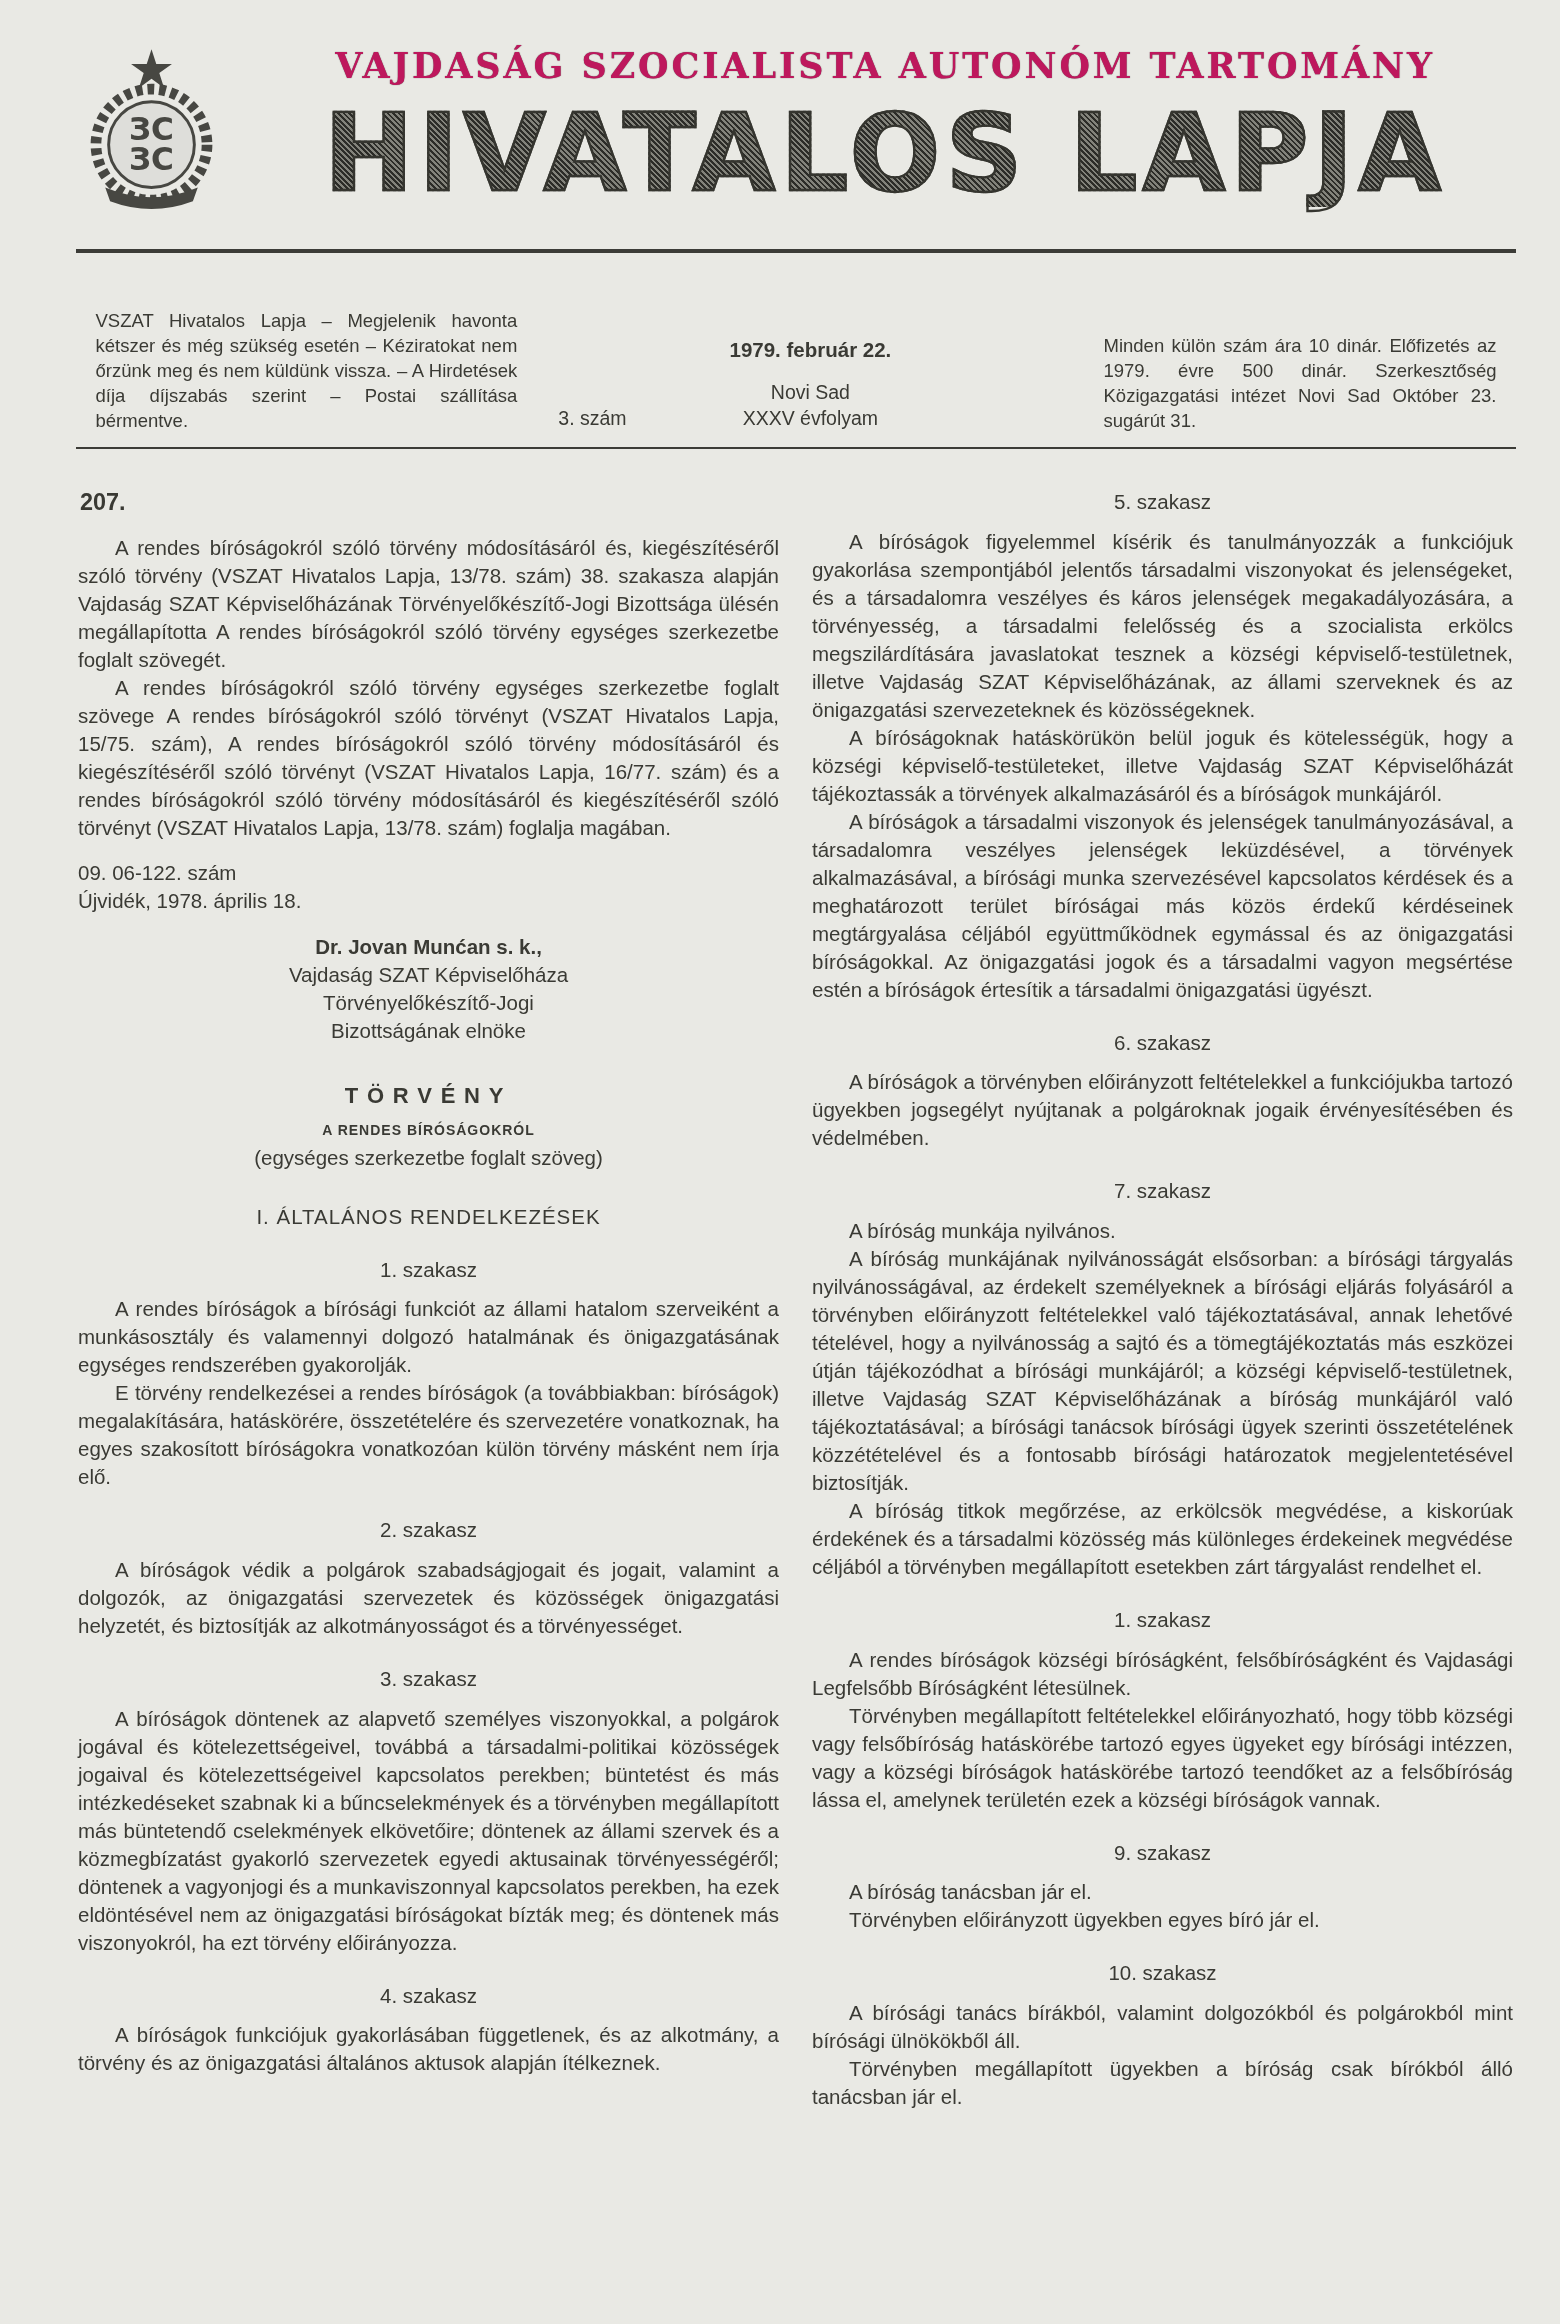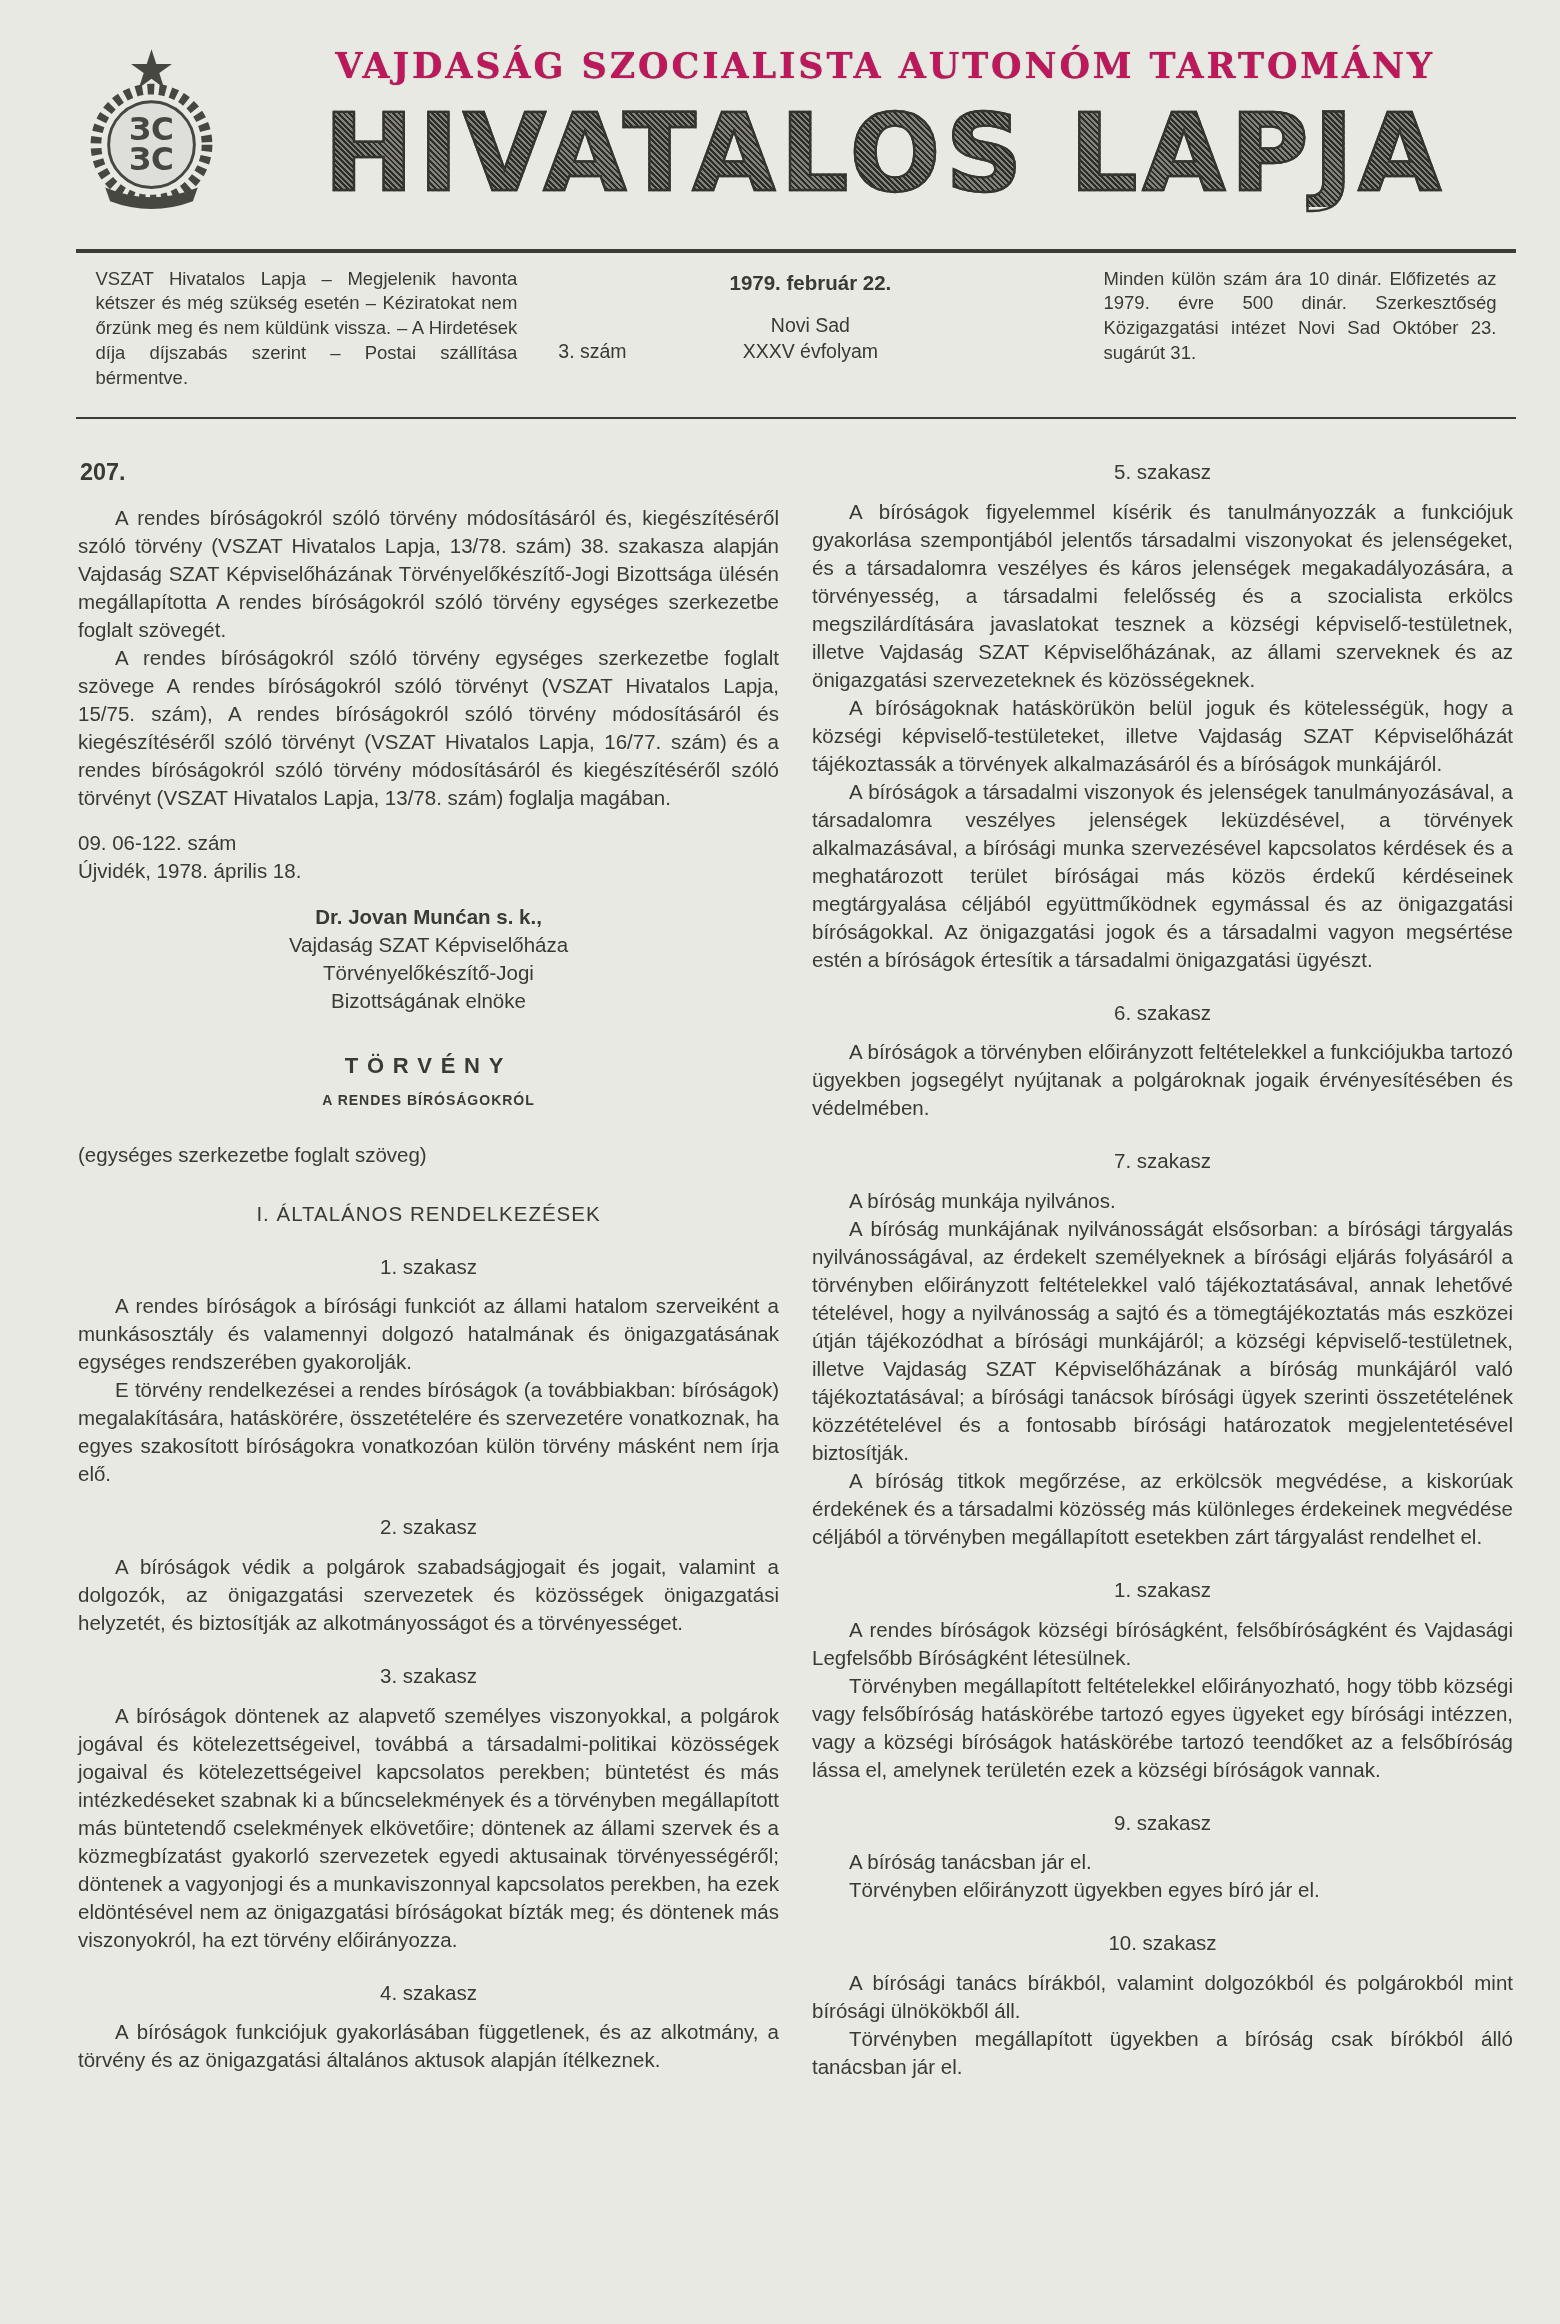--- a/index.html
+++ b/index.html
@@ -47,25 +47,25 @@
       -webkit-background-clip: text;
       background-clip: text;
       color: transparent;
       -webkit-text-stroke: 2.4px #35352f;
     }
   }
 
   
   .info-band {
     display: flex;
-    align-items: flex-start;
+    align-items: flex-end;
     margin: 29px 44px 0 76px;
     border-top: 4.9px solid #3c3c37;
     border-bottom: 2.9px solid #3c3c37;
-    height: 170px;
+    height: 200px;
     box-sizing: border-box;
   }
   .band-cell { box-sizing: border-box; padding: 13.7px 19.5px; font-size: 18.5px; line-height: 1.34; }
   .band-left  { flex: 0 0 32%; text-align: justify; }
   .band-center{ flex: 1; display: flex; flex-direction: column; text-align: center; }
   .band-right { flex: 0 0 30%; text-align: justify; }
   .vrule { width: 2px; background: #3c3c37; flex: 0 0 2px; }
   .band-date { font-weight: bold; font-size: 20.5px; margin-top: 2px; }
   .band-city { font-size: 19.5px; margin-top: 15.6px; }
   .band-bottom { margin-top: auto; display: grid; grid-template-columns: 1fr 1fr 1fr; font-size: 19.5px; padding-bottom: 2px; }
@@ -84,21 +84,21 @@
 
   .blk { margin: 0; }
   .para { text-align: justify; text-indent: 37px; }
   .line { text-indent: 0; }
   .article-number { font-weight: bold; font-size: 23.4px; margin: 0 0 17.6px 2px; }
   .gap { height: 17.6px; }
   .sig-name { text-align: center; font-weight: bold; }
   .sig-line { text-align: center; }
   .heading1 { text-align: center; font-weight: bold; letter-spacing: 8.8px; margin-top: 37px; font-size: 22px; }
   .heading2 { text-align: center; font-weight: bold; letter-spacing: 1px; margin-top: 5.9px; font-size: 14px; }
-  .subtitle { margin-top: 27px; }
+  .subtitle { text-align: center; }
   .part-heading { text-align: center; letter-spacing: 1px; margin-top: 31px; }
   .szakasz { text-align: center; margin: 25px 0 11.7px; }
   .col > .szakasz:first-child { margin-top: 0; }
 </style>
 </head>
 <body>
 
 <div class="page">
 
   <header class="masthead">

